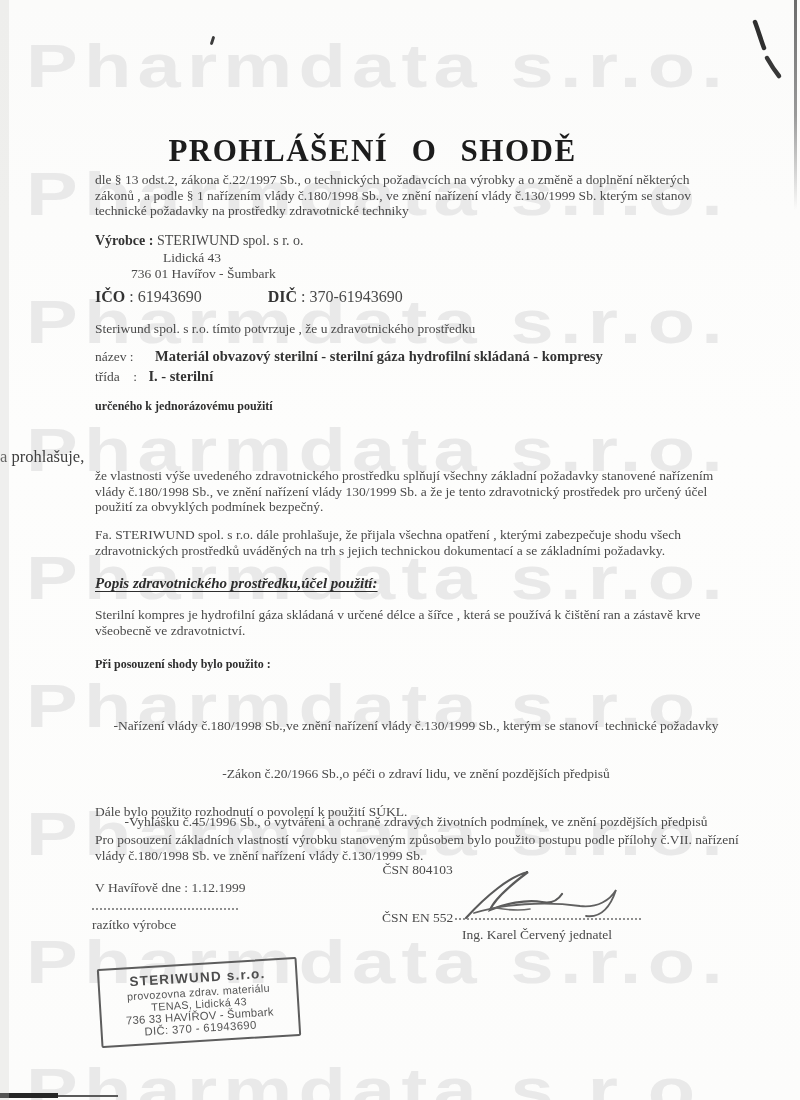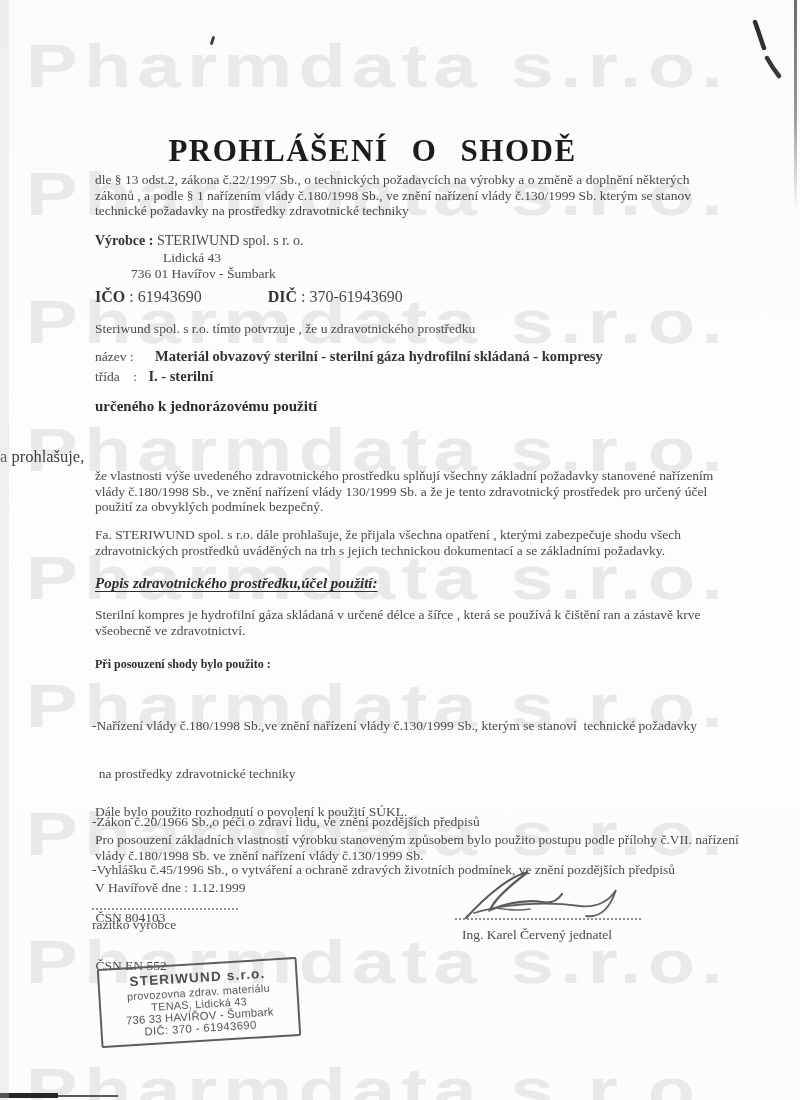--- a/index.html
+++ b/index.html
@@ -20,23 +20,23 @@
   }
   
   .t { position:absolute; font-size:13.5px; line-height:15.5px; color:#4a4a4a; }
   .b { font-weight:bold; color:#333; }
   .title {
     position:absolute; top:133px; left:0; width:745px; text-align:center;
     font-size:31px; font-weight:bold; color:#1c1c1c;
     letter-spacing:1.5px; word-spacing:14px;
   }
   .center { text-align:left; }
-  .pre { white-space:pre-wrap; }
+  .pre { white-space:pre-wrap;text-align:center; }
   .dotline { position:absolute; border-bottom:2px dotted #8f8f8f; height:0; }
-  .heading { font-weight:bold; color:#2e2e2e; font-size:15px; }
+  .heading { font-weight:bold; color:#2e2e2e; font-size:12px; }
   
   .stamp {
     position:absolute; left:99px; top:963px; width:200px;
     border:2.5px solid #5d5d5d; border-radius:2px;
     transform:rotate(-3.5deg); padding:5px 4px 6px 4px;
     font-family:"Liberation Sans", sans-serif; color:#565656;
     text-align:center; background:rgba(255,255,255,0.0);
   }
   .stamp .s0 { font-weight:bold; font-size:13.5px; letter-spacing:1.2px; color:#4e4e4e; }
   .stamp .s1 { font-size:10.8px; margin-top:1px; letter-spacing:.3px; }
@@ -108,21 +108,20 @@
   <div class="t" style="top:527px; left:95px; width:632px">Fa. STERIWUND spol. s r.o. dále prohlašuje, že přijala všechna opatření , kterými zabezpečuje shodu všech zdravotnických prostředků uváděných na trh s jejich technickou dokumentací a  se základními požadavky.</div>
 
   <div class="t" style="top:576px; left:95px; font-weight:bold; font-style:italic; font-size:15px; color:#2e2e2e; text-decoration:underline; text-underline-offset:3px">Popis zdravotnického prostředku,účel použití:</div>
 
   <div class="t" style="top:607px; left:95px; width:632px">Sterilní kompres je hydrofilní gáza skládaná v určené délce a šířce , která se používá  k čištění ran a zástavě krve všeobecně ve zdravotnictví.</div>
 
   <div class="t heading" style="top:657px; left:95px; font-size:12px">Při posouzení shody bylo použito :</div>
 
   <div class="t pre" style="top:686px; left:92px; width:648px; line-height:16px">
     <div class="pre">-Nařízení vlády č.180/1998 Sb.,ve znění nařízení vlády č.130/1999 Sb., kterým se stanoví  technické požadavky</div>
-    <div class="pre">  na prostředky zdravotnické techniky</div>
     <div class="pre">-Zákon č.20/1966 Sb.,o péči o zdraví lidu, ve znění pozdějších předpisů</div>
     <div class="pre">-Vyhlášku č.45/1996 Sb., o vytváření a ochraně zdravých životních podmínek, ve znění pozdějších předpisů</div>
     <div class="pre"> ČSN 804103</div>
     <div class="pre"> ČSN EN 552</div>
   </div>
 
   <div class="t" style="top:804px; left:95px">Dále bylo použito  rozhodnutí o povolení k použití SÚKL.</div>
 
   <div class="t" style="top:832px; left:95px; width:645px">Pro posouzení základních vlastností výrobku stanoveným způsobem bylo použito postupu podle přílohy č.VII. nařízení vlády č.180/1998 Sb. ve znění nařízení vlády č.130/1999 Sb.</div>
 

